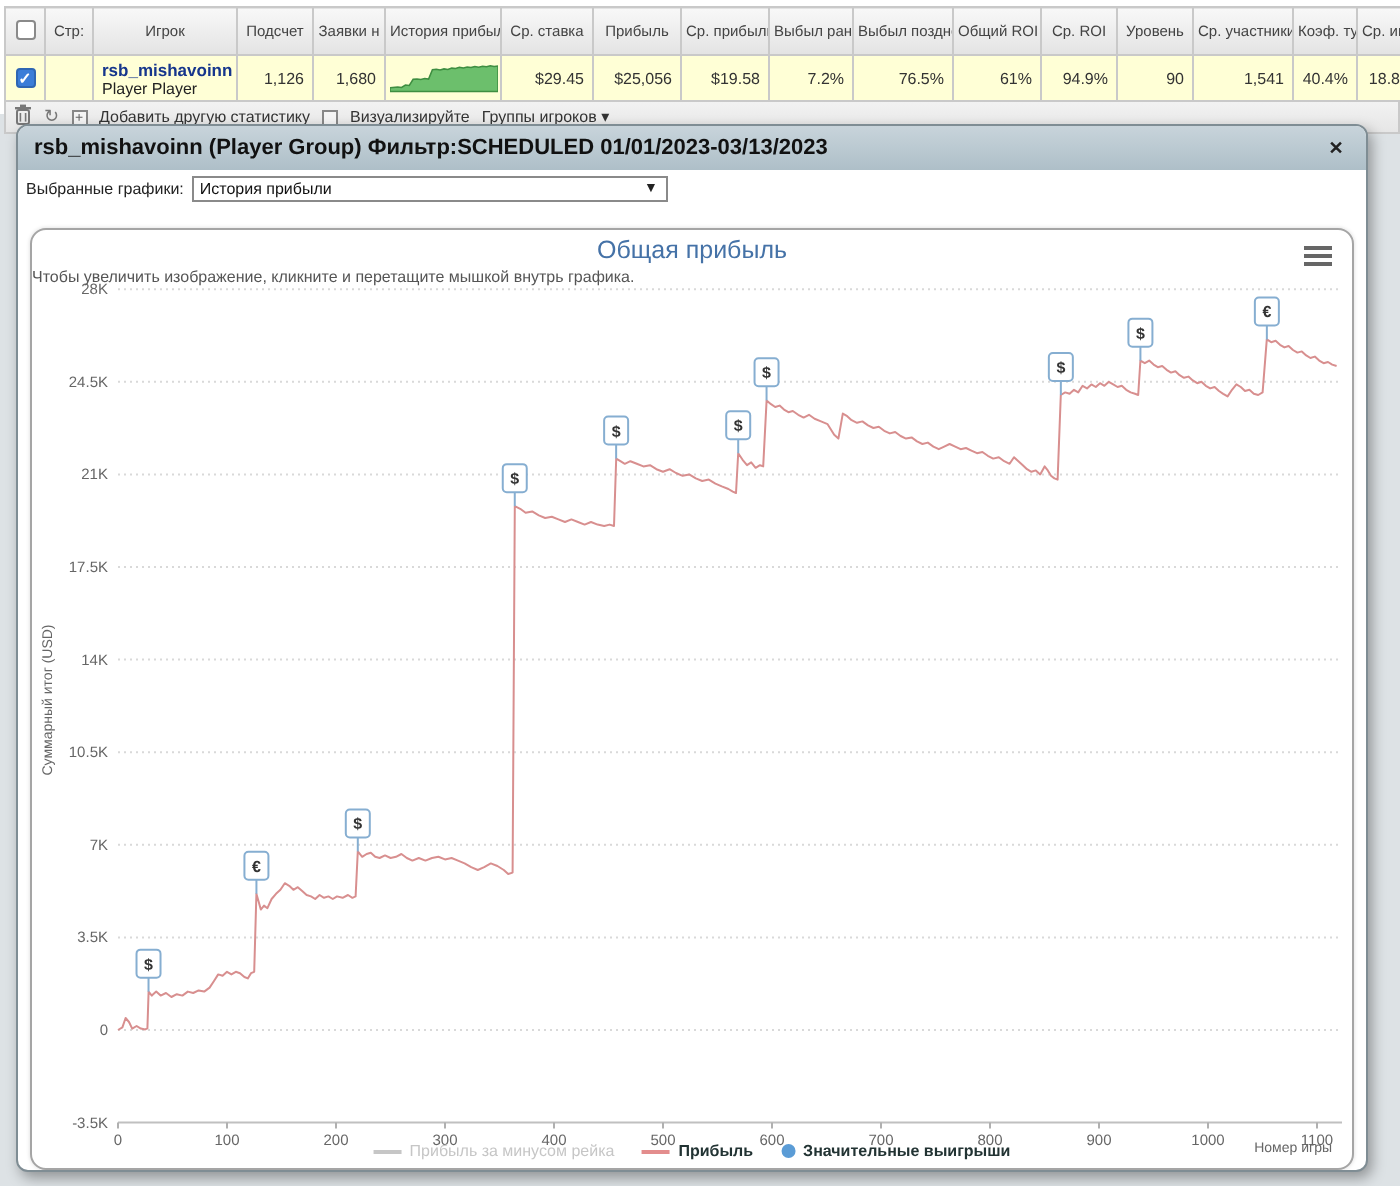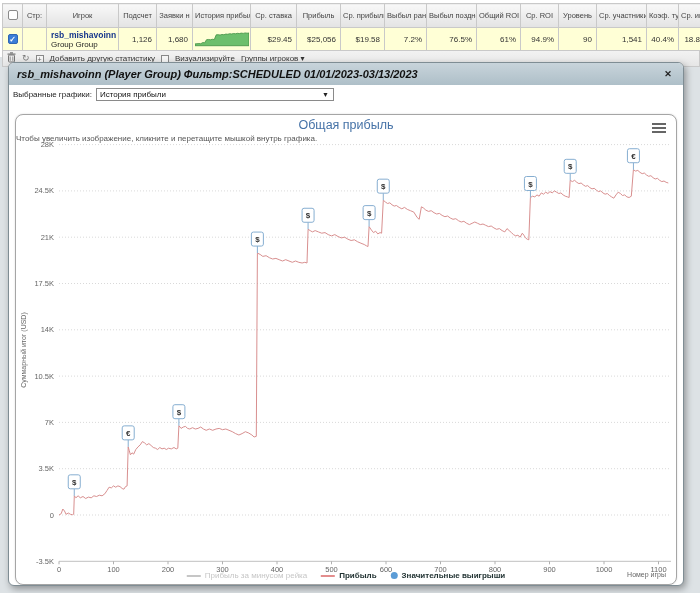--- a/index.html
+++ b/index.html
@@ -21,21 +21,21 @@
   .player-group { color:#222; font-size:8px; }
   .pn-row { display:flex; align-items:center; gap:4px; }
   .toolbar { display:flex; align-items:center; gap:6px; background:linear-gradient(#f2f2f2,#e6e6e6); border:1px solid #c9c9c9; border-top:none; height:16px; padding:0 4px; font-size:8px; color:#333; width:698px; }
   .toolbar .tlink { cursor:default; }
   .ticon { color:#777; font-size:9px; line-height:9px; display:inline-block; }
   .mini-sq { width:8px; height:8px; border:1px solid #888; background:#f5f5f5; display:inline-block; font-size:7px; line-height:7px; text-align:center; color:#666; }
 
   
   .panel { position:absolute; left:8px; top:62px; width:676px; height:524px; background:#fff; border:1px solid #7f8d94; border-radius:6px; box-shadow:2px 3px 7px rgba(0,0,0,.35); z-index:3; overflow:hidden; }
   .panel-header { height:22px; background:linear-gradient(#c8d4db,#aebfc8); display:flex; align-items:center; padding:0 8px; }
-  .panel-title { font-size:11px; font-weight:bold; color:#111; flex:1;font-style:italic; }
+  .panel-title { font-size:11px; font-weight:bold; color:#111; flex:1; }
   .panel-close { font-size:9px; font-weight:bold; color:#222; width:14px; text-align:center; cursor:default; }
   .tab-strip { height:20px; background:linear-gradient(#c4d0d7,#bac9d1); border-bottom:1px solid #8ea1ab; display:flex; align-items:flex-end; padding:0 4px; }
   .tab { font-size:8px; color:#333; background:linear-gradient(#fafafa,#e4e8ea); border:1px solid #98a7af; border-bottom:none; border-radius:3px 3px 0 0; padding:3px 9px 3px 9px; margin-right:2px; position:relative; top:0; }
   .tab.active { background:#fff; padding-bottom:4px; margin-bottom:-1px; z-index:2; }
   .controls-row { display:flex; align-items:center; gap:4px; padding:3px 0 2px 4px; font-size:8px; color:#222; background:#fff; }
   .select-box { width:238px; height:13px; border:1px solid #8a8a8a; background:#fff; display:flex; align-items:center; font-size:8px; color:#111; padding-left:3px; }
   .select-box .sel-text { flex:1; }
   .select-arrow { font-size:7px; color:#222; padding-right:4px; }
 
   
@@ -105,21 +105,21 @@
           <td></td>
           <td>
             <div class="pn-row">
               <span class="player-name">rsb_mishavoinn</span>
               <svg width="8" height="9" viewBox="0 0 8 9">
                 <circle cx="4" cy="2" r="1.6" fill="#555"></circle>
                 <path d="M1.5 8 L4 3.5 L6.5 8 Z" fill="#555"></path>
                 <rect x="1" y="7.6" width="6" height="1.2" fill="#555"></rect>
               </svg>
             </div>
-            <div class="player-group">Group Group</div>
+            <div class="player-group">Player Player</div>
           </td>
           <td class="num">1,126</td>
           <td class="num">1,680</td>
           <td style="padding: 1px 2px;"><svg width="54" height="17" viewBox="0 0 56 16">
               <polygon points="0,13.6 4,13.2 6,13.4 8,12.2 10,12.4 12,9.2 14,9 16,9.3 18,8.8 20,9.1 22,4.2 24,4 26,4.4 28,3.8 30,4.1 32,3.4 34,3.6 36,3 38,3.3 40,2.8 42,3.1 44,2.6 46,2.9 48,2.4 50,2.7 52,2.2 54,2.5 56,2.3 56,15.5 0,15.5" fill="#6cbf6c" stroke="#3e8e41" stroke-width="0.8"></polygon>
             </svg></td>
           <td class="num">$29.45</td>
           <td class="num">$25,056</td>
           <td class="num">$19.58</td>
           <td class="num">7.2%</td>

